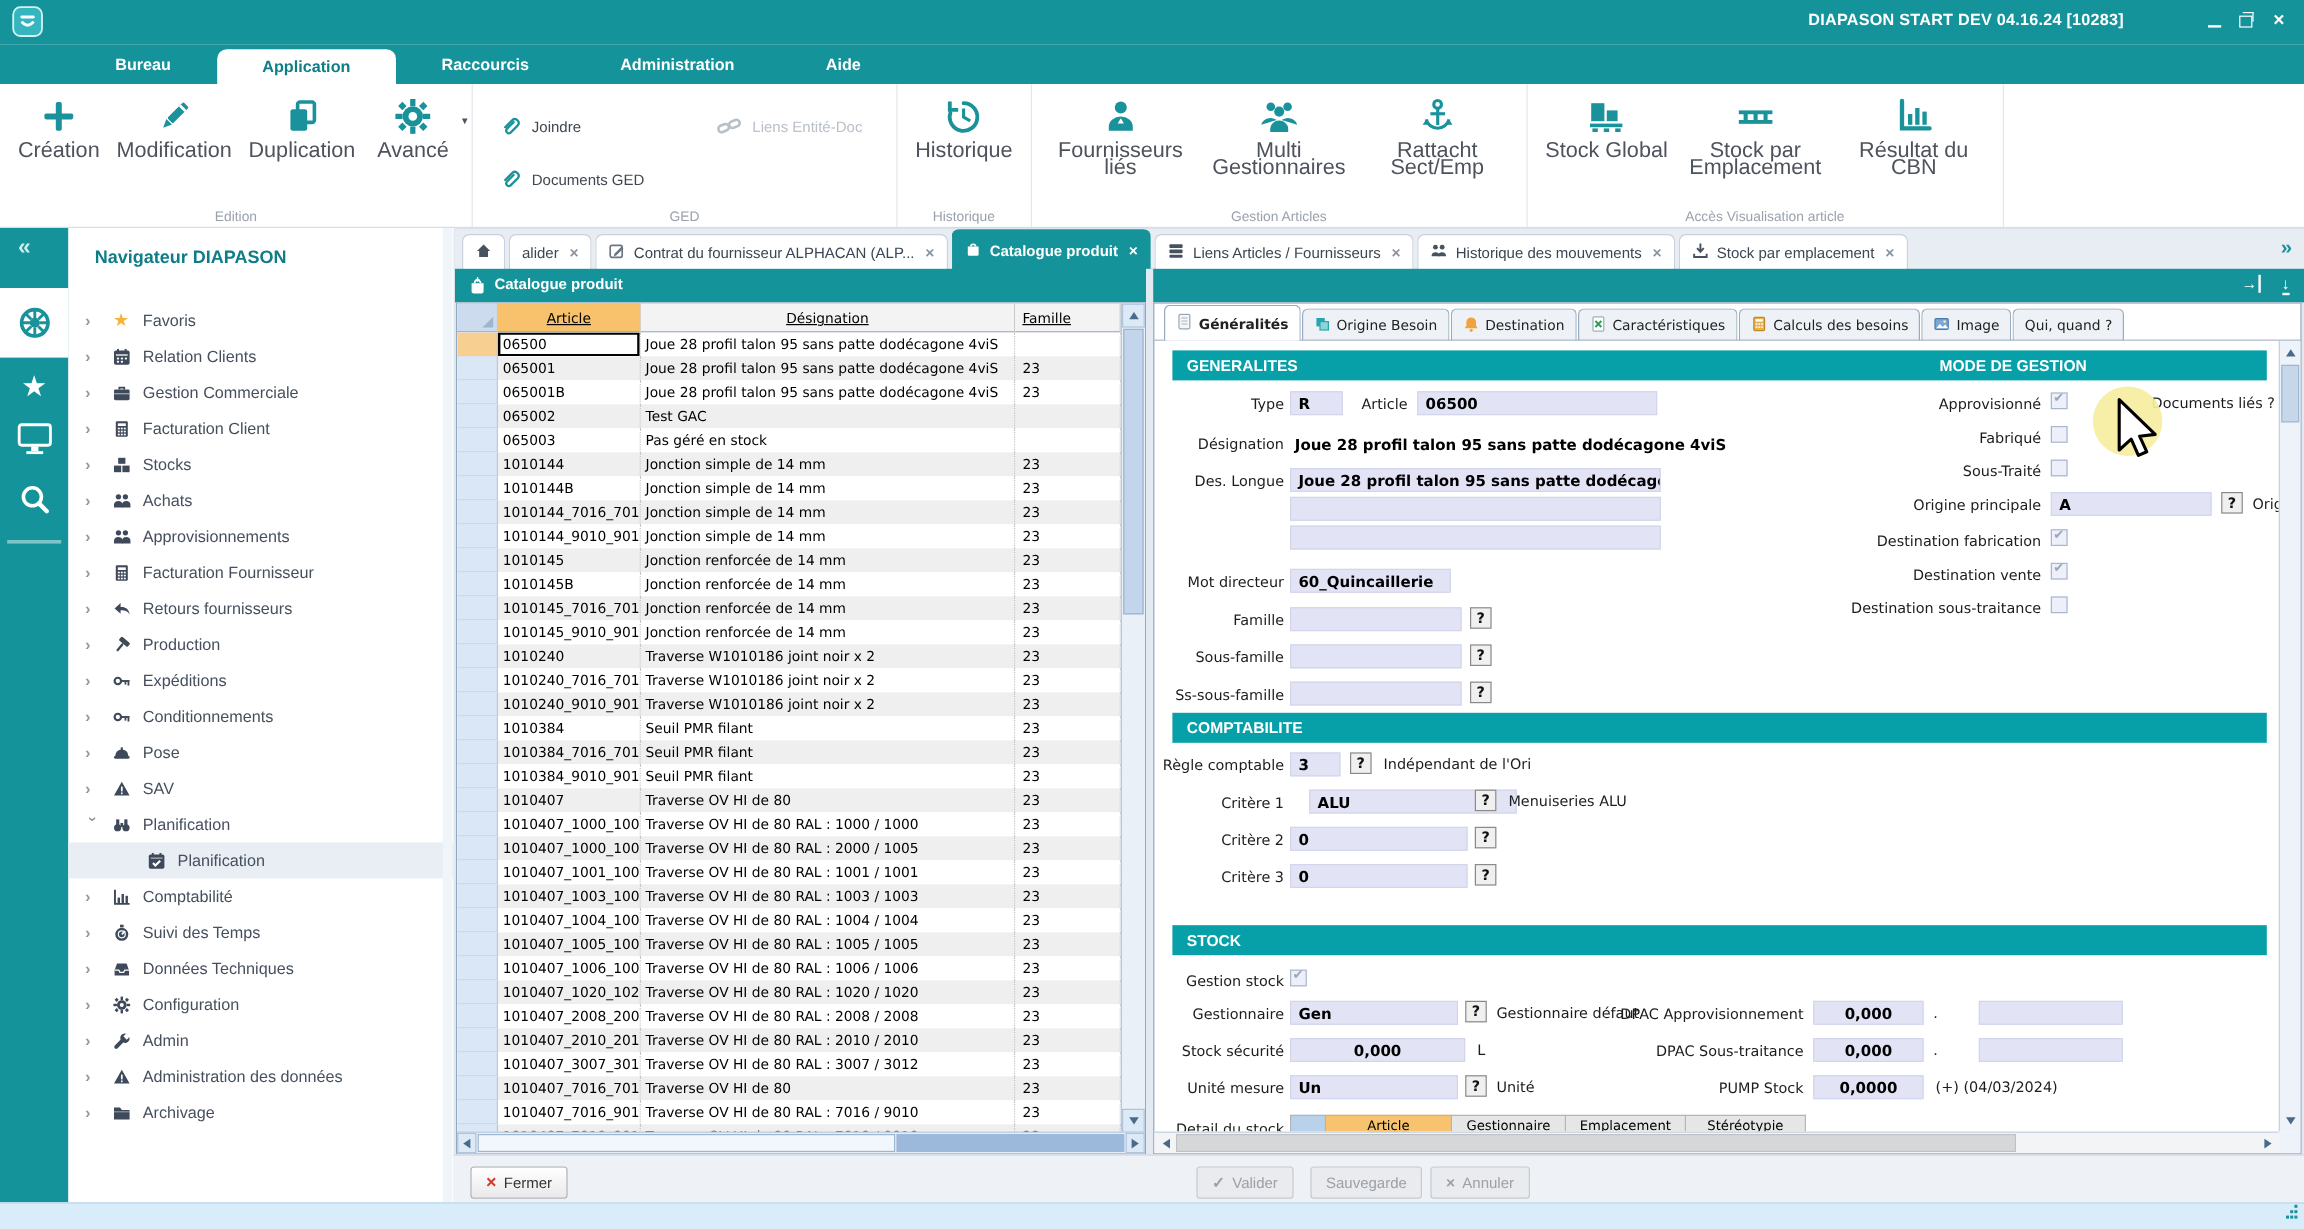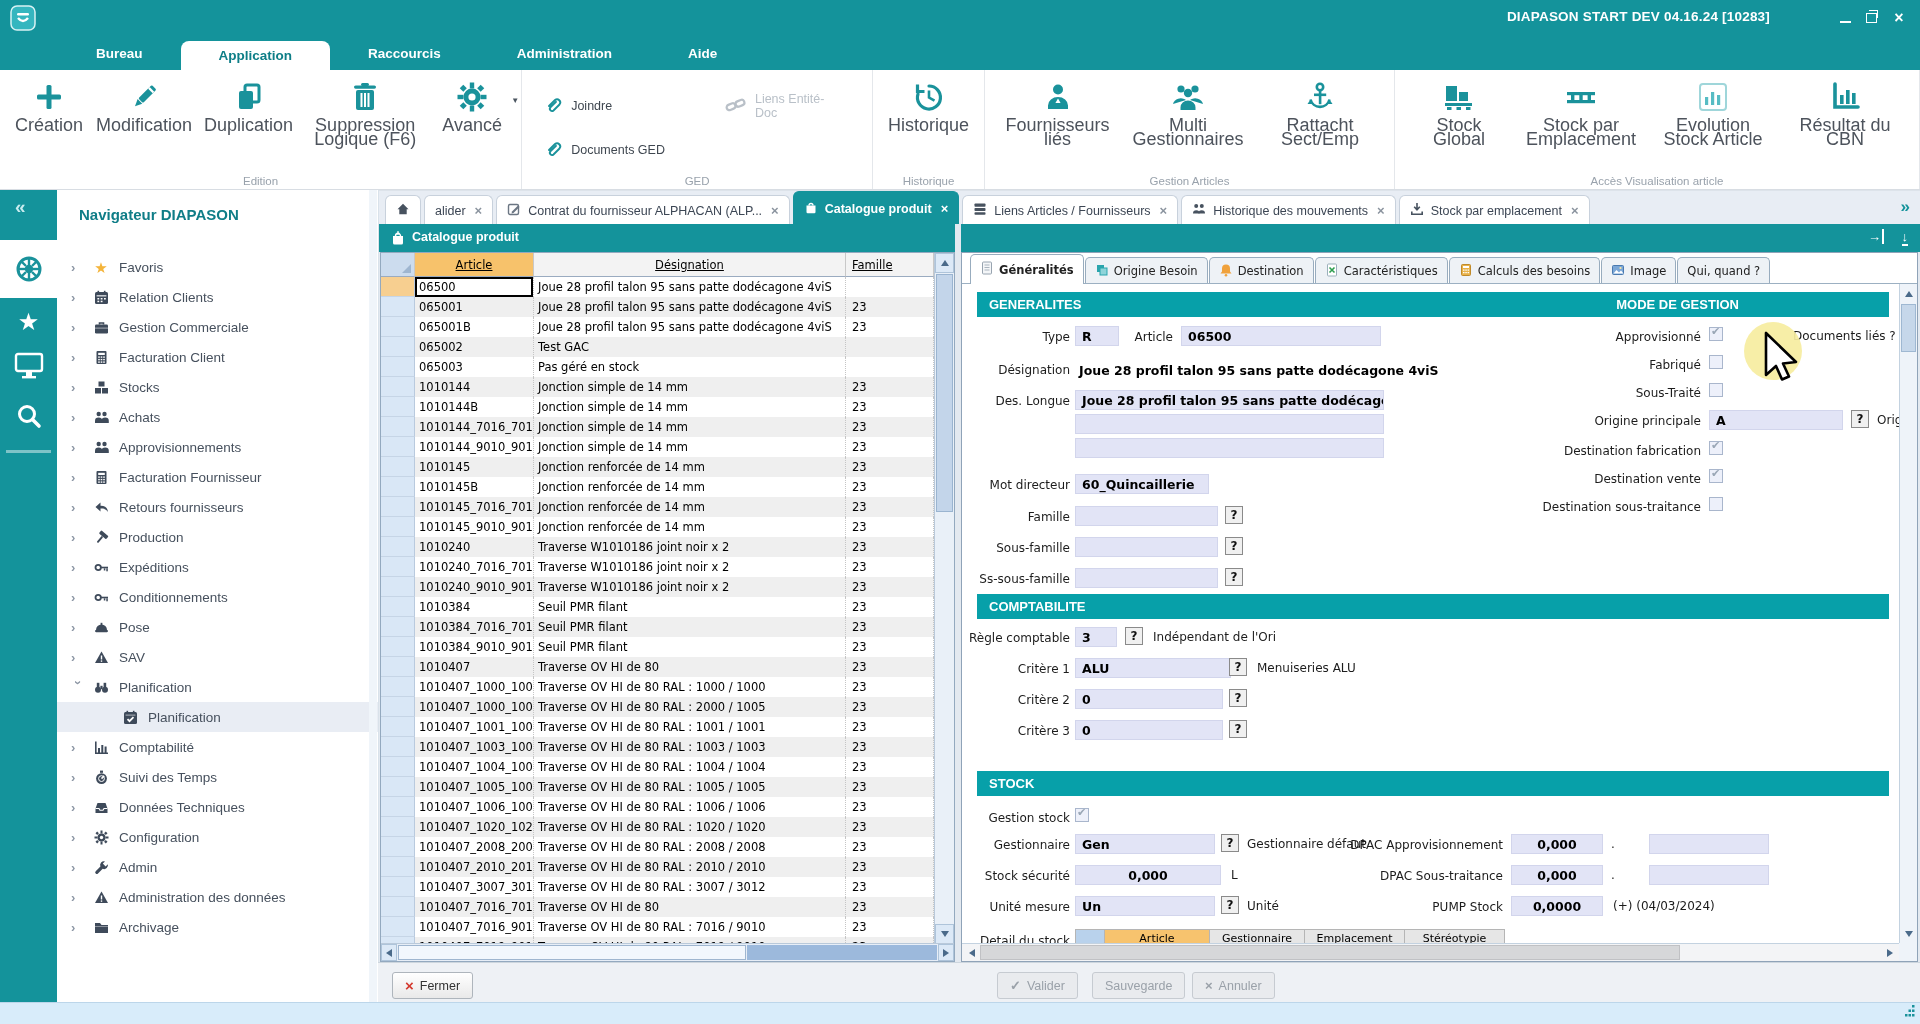--- a/index.html
+++ b/index.html
@@ -203,35 +203,20 @@
             <svg width="32" height="32">
               <rect x="12" y="4" width="14" height="17" rx="2" fill="none" stroke="#1a929b" stroke-width="3"></rect>
               <rect x="6" y="10" width="14" height="18" rx="2" fill="#1a929b"></rect>
             </svg>
           </span>
           <span class="rlab">Duplication</span>
         </div>
         <div class="rbtn">
           <span class="ric">
             <svg width="32" height="32">
-              <rect x="7" y="9" width="18" height="20" rx="2" fill="#1a929b"></rect>
-              <rect x="5" y="4.5" width="22" height="3.2" rx="1.6" fill="#1a929b"></rect>
-              <rect x="12" y="2" width="8" height="3" rx="1.5" fill="#1a929b"></rect>
-              <g fill="#fff">
-                <rect x="11.5" y="12" width="2" height="14"></rect>
-                <rect x="15" y="12" width="2" height="14"></rect>
-                <rect x="18.5" y="12" width="2" height="14"></rect>
-              </g>
-            </svg>
-          </span>
-          <span class="rlab">Suppression Logique (F6)</span>
-        </div>
-        <div class="rbtn">
-          <span class="ric">
-            <svg width="32" height="32">
               <circle cx="16" cy="16" r="8.5" fill="#1a929b"></circle>
               <g fill="#1a929b">
                 <rect x="13.8" y="1.5" width="4.4" height="6"></rect>
                 <rect x="13.8" y="24.5" width="4.4" height="6"></rect>
                 <rect x="1.5" y="13.8" width="6" height="4.4"></rect>
                 <rect x="24.5" y="13.8" width="6" height="4.4"></rect>
                 <rect x="4.8" y="4.8" width="5" height="5" transform="rotate(45 7.3 7.3)"></rect>
                 <rect x="22.2" y="4.8" width="5" height="5" transform="rotate(45 24.7 7.3)"></rect>
                 <rect x="4.8" y="22.2" width="5" height="5" transform="rotate(45 7.3 24.7)"></rect>
                 <rect x="22.2" y="22.2" width="5" height="5" transform="rotate(45 24.7 24.7)"></rect>
@@ -344,33 +329,20 @@
               <rect x="3" y="9" width="28" height="3.2" fill="#1a929b"></rect>
               <rect x="3" y="17" width="28" height="3.2" fill="#1a929b"></rect>
               <g fill="#1a929b">
                 <rect x="7" y="12" width="3.4" height="5"></rect>
                 <rect x="15.3" y="12" width="3.4" height="5"></rect>
                 <rect x="23.6" y="12" width="3.4" height="5"></rect>
               </g>
             </svg>
           </span>
           <span class="rlab">Stock par Emplacement</span>
-        </div>
-        <div class="rbtn">
-          <span class="ric">
-            <svg width="34" height="34">
-              <rect x="4" y="4" width="26" height="26" rx="3" fill="none" stroke="#9fd6da" stroke-width="2"></rect>
-              <g fill="#57bcc4">
-                <rect x="9" y="17" width="3.2" height="8"></rect>
-                <rect x="15" y="12" width="3.2" height="13"></rect>
-                <rect x="21" y="15" width="3.2" height="10"></rect>
-              </g>
-            </svg>
-          </span>
-          <span class="rlab">Evolution Stock Article</span>
         </div>
         <div class="rbtn">
           <span class="ric">
             <svg width="34" height="34">
               <path d="M7 4 v23 h23" stroke="#1a929b" stroke-width="3.6" fill="none" stroke-linecap="round"></path>
               <g fill="#1a929b">
                 <rect x="12" y="15" width="3.6" height="9"></rect>
                 <rect x="18" y="10" width="3.6" height="14"></rect>
                 <rect x="24" y="13" width="3.6" height="11"></rect>
               </g>
@@ -1136,21 +1108,21 @@
       <div class="fchk" style="left:746px;top:213px"></div>
 
       <div class="secbar" style="top:310px">
         <span>COMPTABILITE</span>
       </div>
       <div class="flbl" style="left:0;top:345px;width:107px">Règle comptable</div>
       <div class="fbox b" style="left:112px;top:343px;width:42px">3</div>
       <div class="fq" style="left:162px;top:343px">?</div>
       <div class="ftext" style="left:190px;top:343px">Indépendant de l'Ori</div>
       <div class="flbl" style="left:0;top:376px;width:107px">Critère 1</div>
-      <div class="fbox b" style="left:112px;top:374px;width:156px">ALU</div>
+      <div class="fbox b" style="left:128px;top:374px;width:173px">ALU</div>
       <div class="fq" style="left:266px;top:374px">?</div>
       <div class="ftext" style="left:294px;top:374px">Menuiseries ALU</div>
       <div class="flbl" style="left:0;top:407px;width:107px">Critère 2</div>
       <div class="fbox b" style="left:112px;top:405px;width:148px">0</div>
       <div class="fq" style="left:266px;top:405px">?</div>
       <div class="flbl" style="left:0;top:438px;width:107px">Critère 3</div>
       <div class="fbox b" style="left:112px;top:436px;width:148px">0</div>
       <div class="fq" style="left:266px;top:436px">?</div>
 
       <div class="secbar" style="top:487px">

